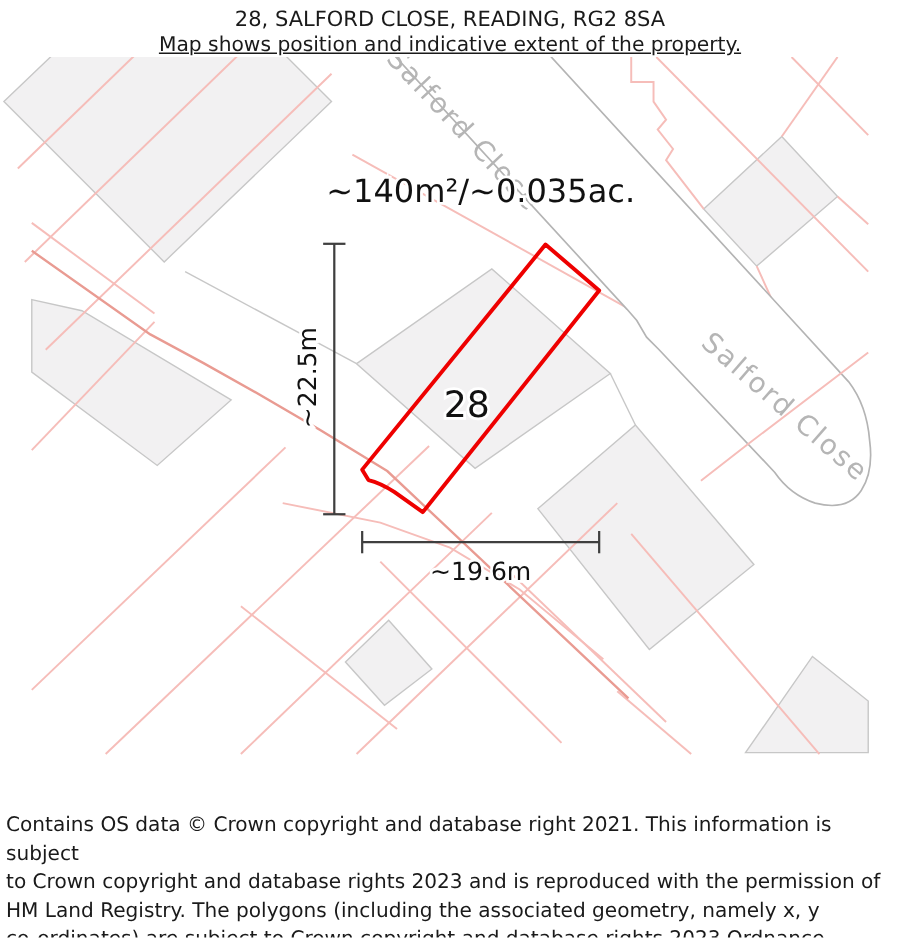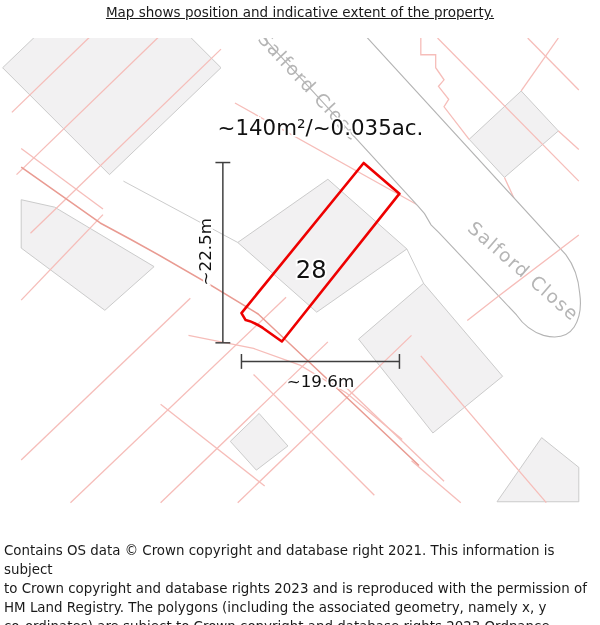--- a/index.html
+++ b/index.html
@@ -24,20 +24,21 @@
   .dimlabel{font-size:18px;}
   .street{fill:var(--street-label);font-size:20px;letter-spacing:1.5px;stroke:none;
           font-family:"DejaVu Sans","Liberation Sans",sans-serif;}
   .footer{position:absolute;top:541px;left:4px;width:593px;font-size:13.4px;
           line-height:19px;white-space:pre-line;text-align:left;}
 </style>
 </head>
 <body>
 
 <div class="header">
+  <div class="title">28, SALFORD CLOSE, READING, RG2 8SA</div>
   <div class="subtitle">Map shows position and indicative extent of the property.</div>
 </div>
 
 <div class="map-wrap">
 <svg width="600" height="500" viewBox="0 38 600 538">
 
   <g>
     <polygon class="building" points="-20,70 100,-45 215,70 95,185"></polygon>
     <polygon class="building" points="0,212 36,220 143,284 90,331 0,264"></polygon>
     <polygon class="building" points="233,258 330,190 415,265 318,333"></polygon>

